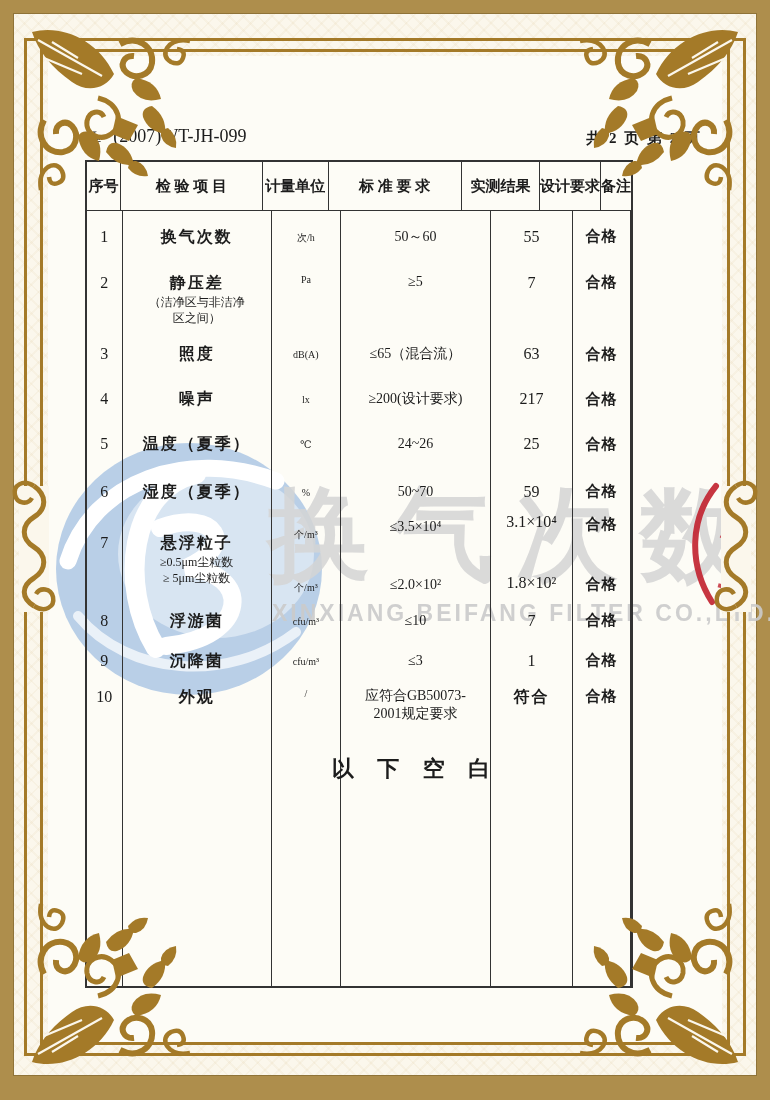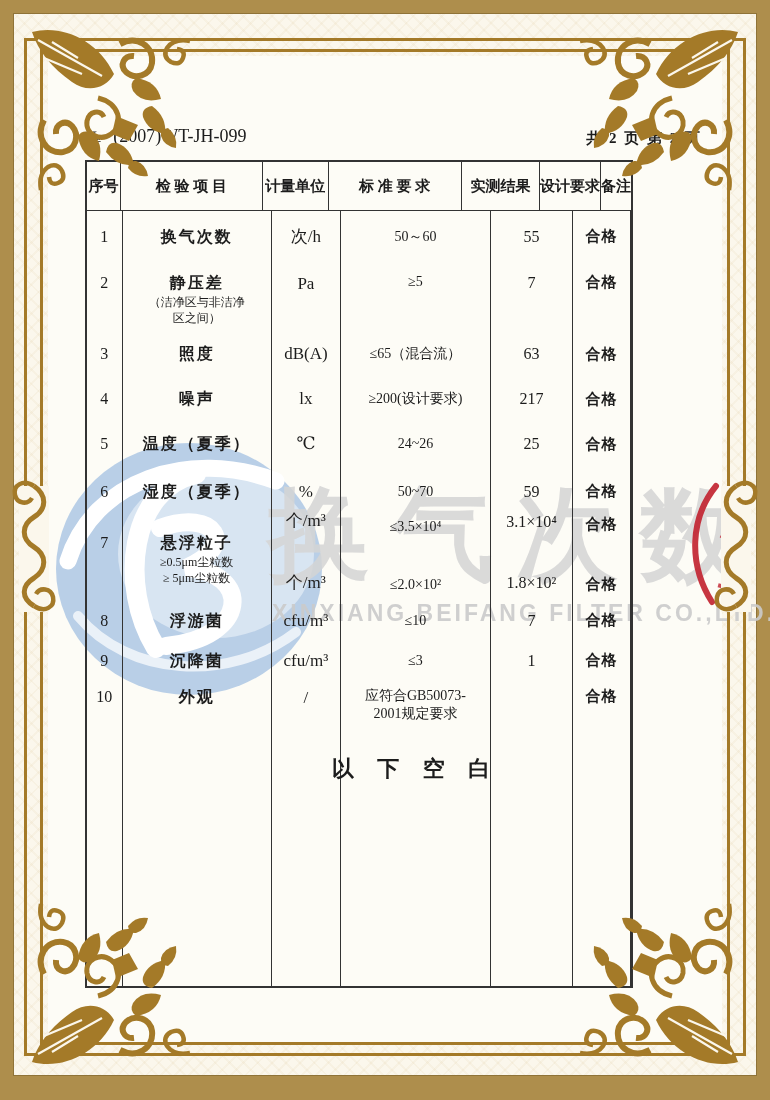--- a/index.html
+++ b/index.html
@@ -45,21 +45,21 @@
   .band.top{justify-content:flex-start;}
   .band.bot{justify-content:flex-end;}
   .r1{height:54px;} .r2{height:68px;padding-top:9px;} .r3{height:45px;} .r4{height:45px;}
   .r5{height:45px;} .r6{height:50px;} .r7{height:83px;} .r7.top{padding-top:16px;}
   .r7.bot{padding-bottom:6px;gap:40px;} .r8{height:42px;} .r9{height:38px;}
   .r10{height:67px;padding-top:7px;justify-content:flex-start;} .r11{height:45px;}
 
   .item{font-weight:bold;letter-spacing:2px;white-space:nowrap;}
   .sub{font-size:12px;font-weight:normal;letter-spacing:0;line-height:1.35;white-space:nowrap;}
   .num{font-size:16px;}
-  .unit{font-size:17px;white-space:nowrap;}
+  .unit{font-size:10px;white-space:nowrap;}
   .std{font-size:14px;white-space:nowrap;}
   .concl{font-size:15px;font-weight:bold;letter-spacing:1px;}
   .blank-note{font-size:22px;font-weight:bold;letter-spacing:9px;white-space:nowrap;}
   .ln{white-space:nowrap;}
 </style>
 </head>
 <body>
 
 <div id="screen">
 
@@ -192,20 +192,21 @@
           <div class="band r3 num">63</div>
           <div class="band r4 num">217</div>
           <div class="band r5 num">25</div>
           <div class="band r6 num">59</div>
           <div class="band r7 bot">
             <span class="num ln">3.1×10⁴</span>
             <span class="num ln">1.8×10²</span>
           </div>
           <div class="band r8 num">7</div>
           <div class="band r9 num">1</div>
+          <div class="band r10 item">符合</div>
         </div>
 
         <div class="bcol w6">
           <div class="band r1 concl">合格</div>
           <div class="band r2 top concl">合格</div>
           <div class="band r3 concl">合格</div>
           <div class="band r4 concl">合格</div>
           <div class="band r5 concl">合格</div>
           <div class="band r6 concl">合格</div>
           <div class="band r7 bot">

